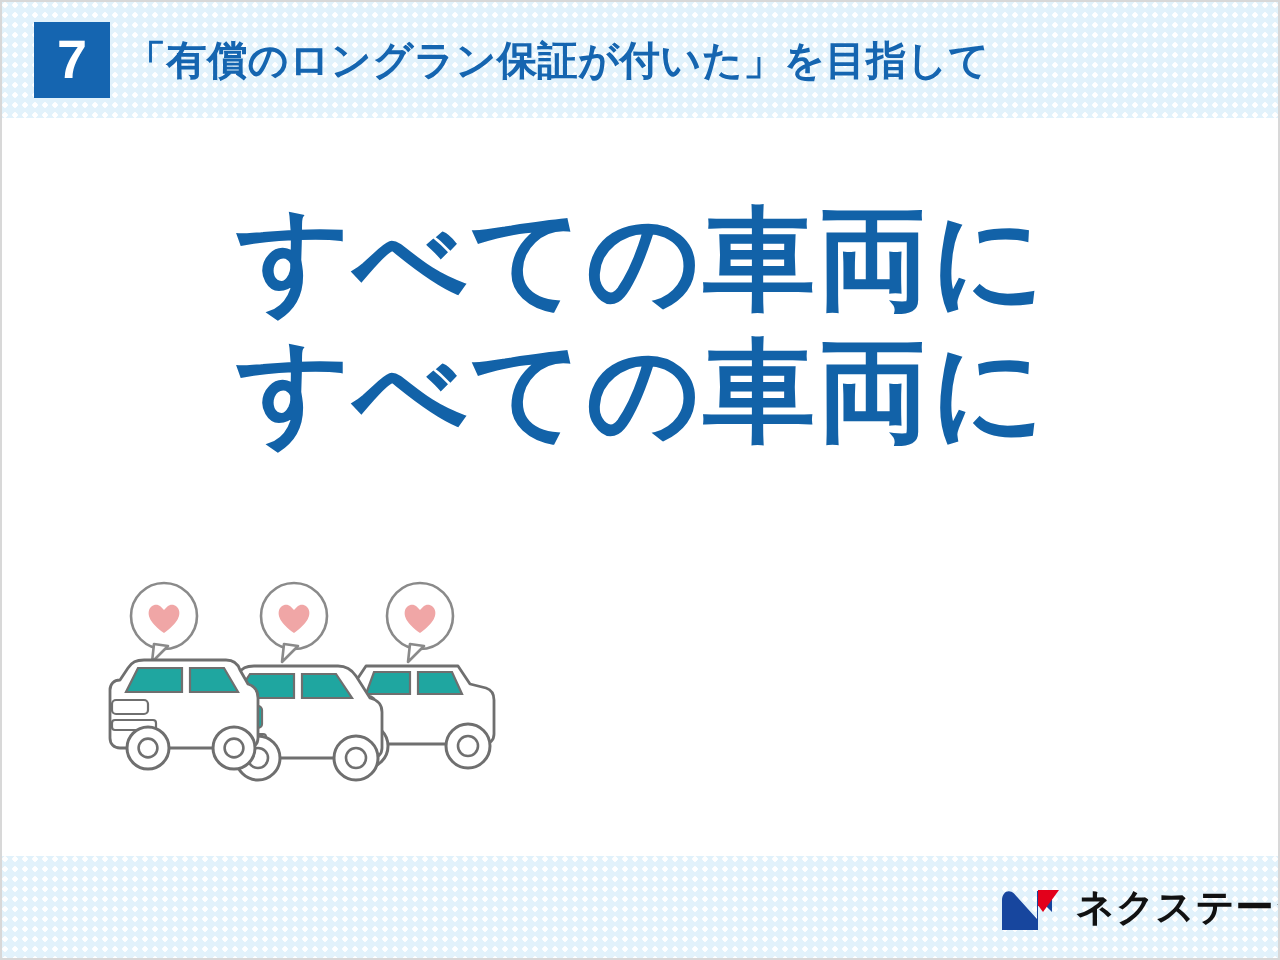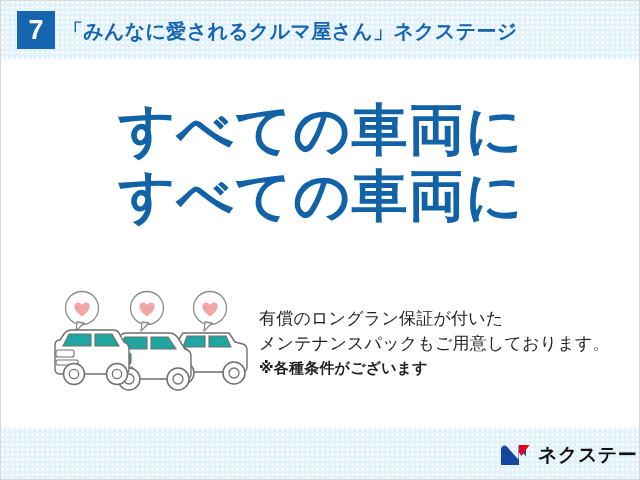--- a/index.html
+++ b/index.html
@@ -144,21 +144,21 @@
 </style>
 </head>
 <body>
 
 <div id="page">
 
   <div class="dot-band" id="header-band"></div>
 
   <div id="step-badge">7</div>
 
-  <div id="header-title">「みんなに愛されるクルマ屋さん」ネクステージ</div>
+  <div id="header-title">「有償のロングラン保証が付いた」を目指して</div>
 
   <div id="headline">
     <span class="headline-line">すべての車両に</span>
     <span class="headline-line">すべての車両に</span>
   </div>
 
   <svg id="cars-illustration" viewBox="0 0 205 105">
 
     <g>
       <circle cx="31" cy="19" r="16.5" fill="#ffffff" stroke="#8a8a8a" stroke-width="1.3"></circle>
@@ -215,25 +215,20 @@
       <path d="M44 45 L61 45 L68 57 L44 57 Z" fill="#1fa6a0" stroke="#6f6f6f" stroke-width="1.1"></path>
       <rect x="5" y="61" width="18" height="7" rx="2" fill="#ffffff" stroke="#6f6f6f" stroke-width="1.1"></rect>
       <rect x="5" y="71" width="22" height="5" rx="1.5" fill="#ffffff" stroke="#6f6f6f" stroke-width="1.1"></rect>
       <circle cx="23" cy="85" r="10.5" fill="#ffffff" stroke="#6f6f6f" stroke-width="1.5"></circle>
       <circle cx="23" cy="85" r="4.7" fill="#ffffff" stroke="#6f6f6f" stroke-width="1.3"></circle>
       <circle cx="66" cy="85" r="10.5" fill="#ffffff" stroke="#6f6f6f" stroke-width="1.5"></circle>
       <circle cx="66" cy="85" r="4.7" fill="#ffffff" stroke="#6f6f6f" stroke-width="1.3"></circle>
     </g>
   </svg>
 
-  <div id="body-copy">
-    <span class="copy-line">有償のロングラン保証が付いた</span>
-    <span class="copy-line">メンテナンスパックもご用意しております。</span>
-    <span class="copy-line note">※各種条件がございます</span>
-  </div>
 
   <div class="dot-band" id="footer-band"></div>
 
   <div id="brand-logo">
     <svg id="brand-mark" viewBox="0 0 32 24">
       <path d="M2 22 L2 7 C2 3 5.5 1.2 8 3.8 L19.5 16.5 L19.5 2.5 L27 2.5 L27 13 L20 6 L20 22 Z" fill="#17469e"></path>
       <path d="M20 2 L30.5 2 L22.5 13 L20 9.6 Z" fill="#e3001b"></path>
     </svg>
     <span id="brand-wordmark">ネクステージ</span>
   </div>

